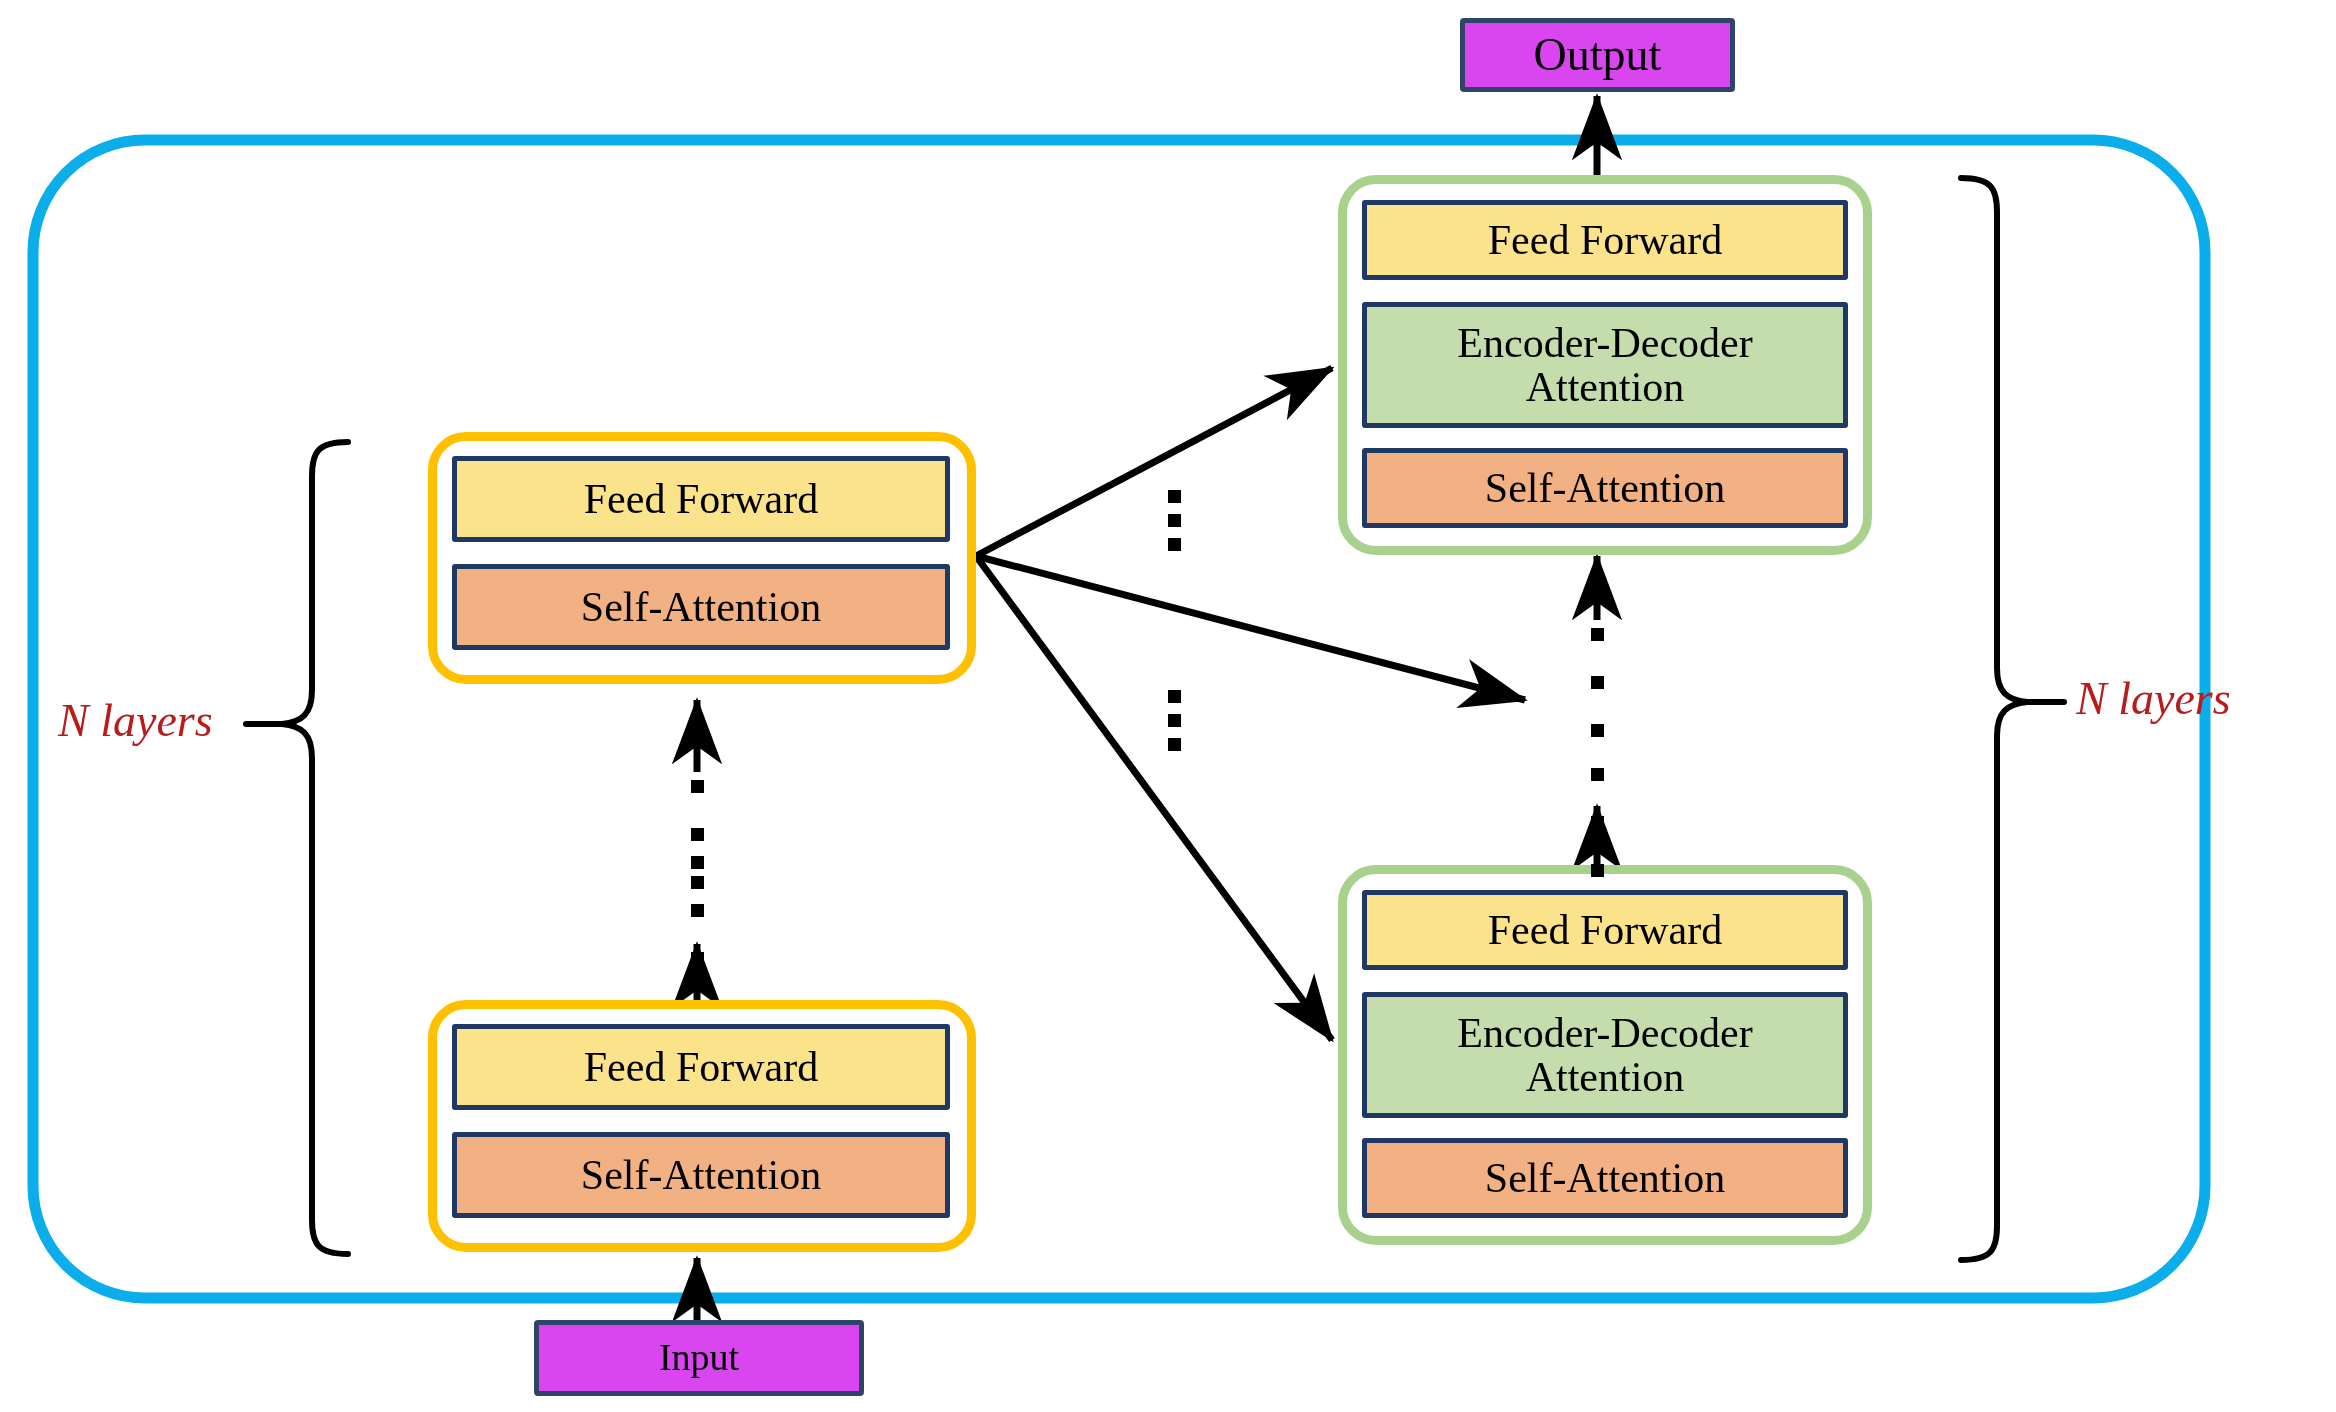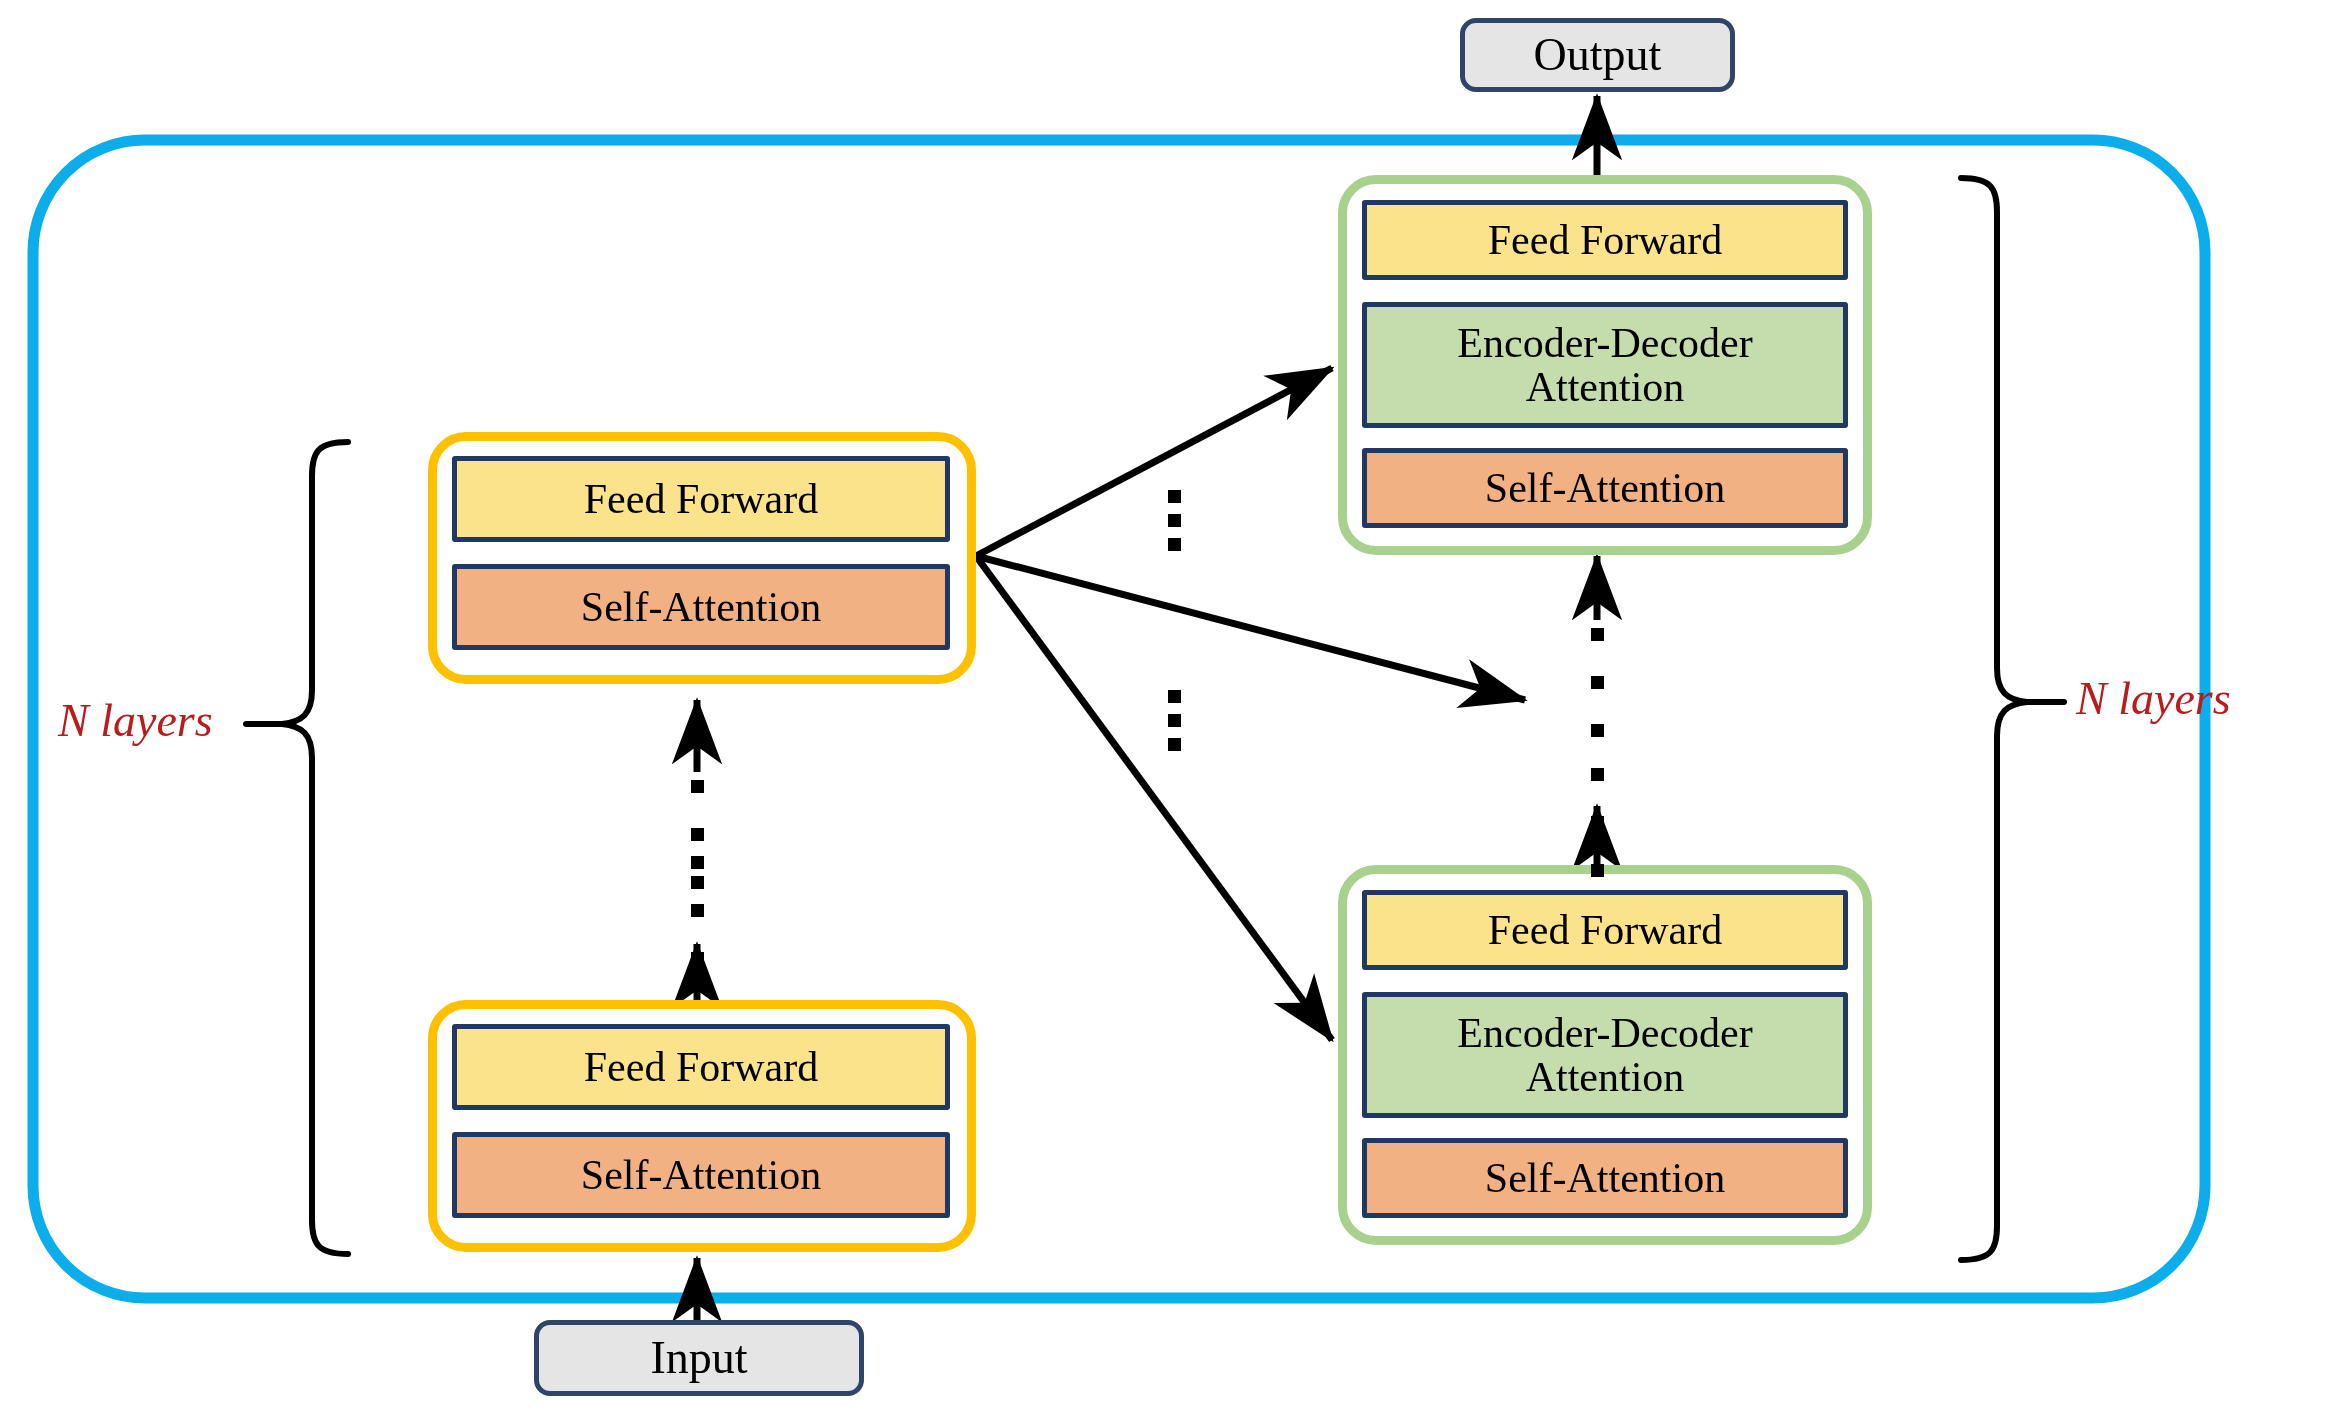--- a/index.html
+++ b/index.html
@@ -31,22 +31,22 @@
     align-items: center;
     justify-content: center;
     text-align: center;
     border: 5px solid #1F3864;
     border-radius: 3px;
     color: #000000;
     line-height: 1.05;
   }
   .io-box {
     border: 5px solid #2E4469;
-    border-radius: 16px;
-    background: #e5e5e5;
+    border-radius: 4px;
+    background: #d946ef;
   }
   .group-box {
     position: absolute;
     box-sizing: border-box;
     border-radius: 38px;
     background: #ffffff;
   }
   .encoder-group { border: 9px solid #FFC000; }
   .decoder-group { border: 9px solid #A9D18E; }
   .brace-label {
@@ -107,21 +107,21 @@
 
     <line x1="976" y1="556" x2="1332" y2="368" stroke="#000000" stroke-width="7" marker-end="url(#arrowhead)"></line>
     <line x1="976" y1="556" x2="1525" y2="700" stroke="#000000" stroke-width="7" marker-end="url(#arrowhead)"></line>
     <line x1="976" y1="556" x2="1332" y2="1040" stroke="#000000" stroke-width="7" marker-end="url(#arrowhead)"></line>
   </svg>
 
   <div class="node-box io-box" style="left:1460px; top:18px; width:275px; height:74px; font-size:46px;">
     <span>Output</span>
   </div>
 
-  <div class="node-box io-box" style="left:534px; top:1320px; width:330px; height:76px; font-size:46px;">
+  <div class="node-box io-box" style="left:534px; top:1320px; width:330px; height:76px; font-size:38px;">
     <span>Input</span>
   </div>
 
   <div class="group-box encoder-group" style="left:428px; top:432px; width:548px; height:252px;">
   </div>
   <div class="node-box" style="left:452px; top:456px; width:498px; height:86px; background:#FBE38C; font-size:42px;">
     <span>Feed Forward</span>
   </div>
   <div class="node-box" style="left:452px; top:564px; width:498px; height:86px; background:#F2B183; font-size:42px;">
     <span>Self-Attention</span>

